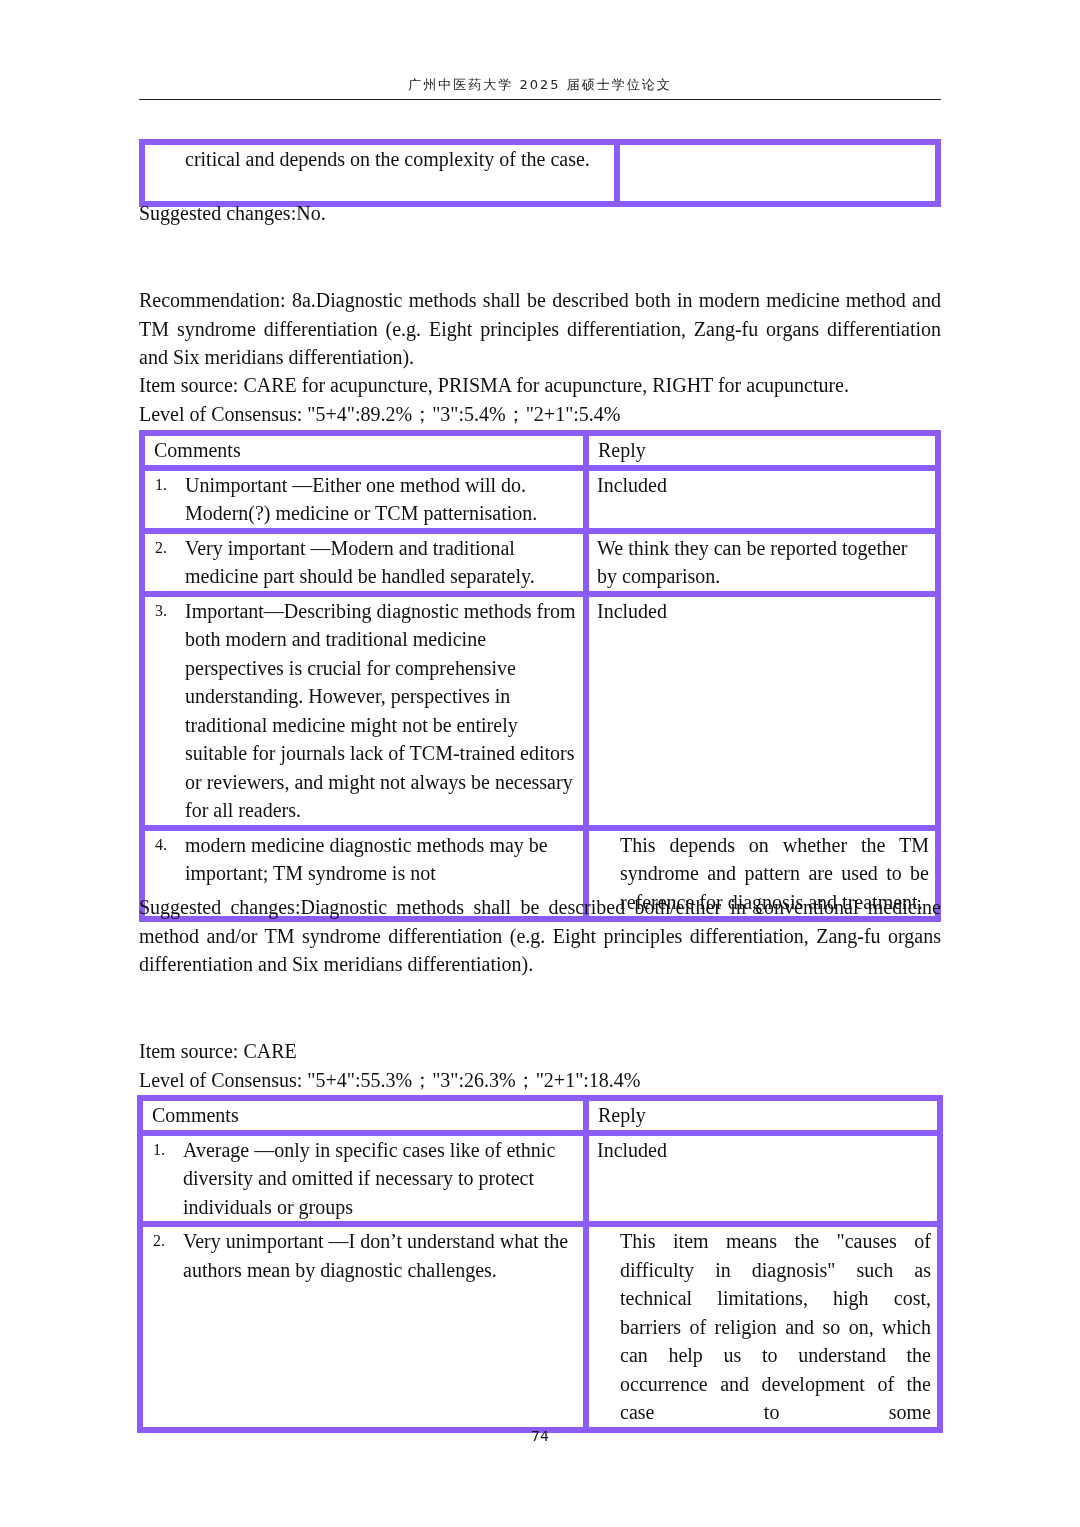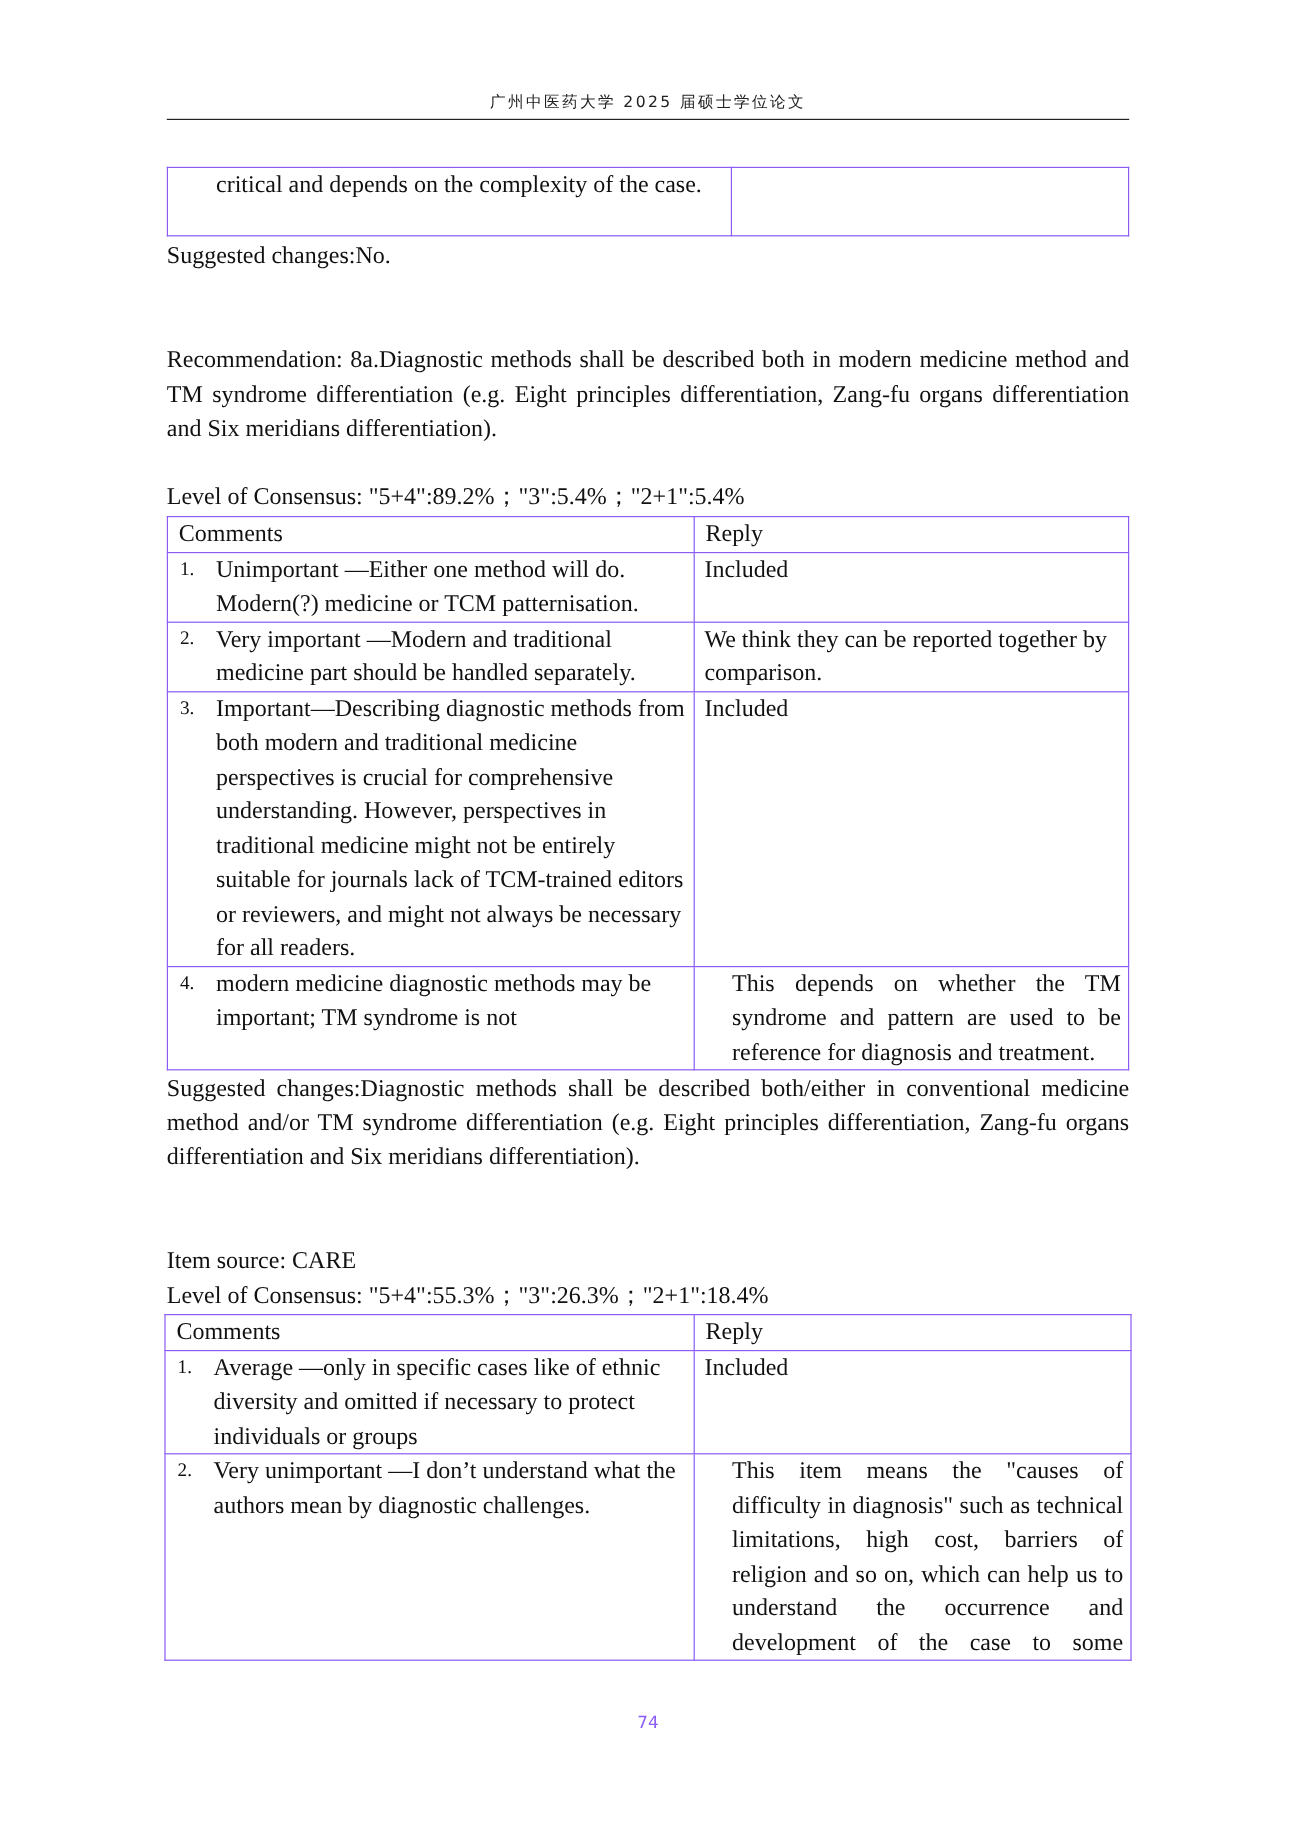--- a/index.html
+++ b/index.html
@@ -6,30 +6,30 @@
   body { width: 1080px; height: 1527px; position: relative; overflow: hidden; color: #111; }
   .page { position: absolute; left: 0; top: 0; width: 864px; height: 1527px; }
   .header { position: absolute; left: 139px; top: 76px; width: 802px; text-align: center;
     font-family: "DejaVu Sans", sans-serif; font-size: 13px; letter-spacing: 2px; color: #222; }
   .header-rule { position: absolute; left: 139px; top: 99px; width: 802px; height: 0; border-top: 1.5px solid #222; }
   .serif { font-family: "Liberation Serif", serif; font-size: 20px; line-height: 28.5px; }
   .block { position: absolute; left: 139px; width: 802px; }
   .justify { text-align: justify; }
   b { font-weight: normal; }
   table { border-collapse: collapse; width: 100%; table-layout: fixed; }
-  td { border: 1px solid #8b5cf6; vertical-align: top; padding: 0 6px 0 8px;
+  td { border: 6px solid #8b5cf6; vertical-align: top; padding: 0 6px 0 8px;
        font-family: "Liberation Serif", serif; font-size: 20px; line-height: 28.5px; }
   td.c1 { width: 423px; }
   td.hdr { padding-left: 9px; }
   .num { display: inline-block; width: 32px; font-size: 16px; vertical-align: top; padding-left: 2px; box-sizing: border-box; }
   .item { display: flex; }
   .item .txt { flex: 1; }
   .just { text-align: justify; text-align-last: left; padding-left: 31px; }
   .pagenum { position: absolute; left: 0; width: 1080px; top: 1428px; text-align: center;
-    font-family: "DejaVu Sans", sans-serif; font-size: 14px; color: #8b5cf6; }
+    font-family: "DejaVu Sans", sans-serif; font-size: 14px; color: #0f172a; }
 </style>
 </head>
 <body>
 
 <div class="page">
   <div class="header">广州中医药大学 2025 届硕士学位论文</div>
   <div class="header-rule"></div>
 
   <div class="block serif" style="top:139px;">
     <table>
@@ -41,20 +41,23 @@
     </tbody>
       </table>
   </div>
   <div class="block serif" style="top:199px;">
     <b>Suggested changes:</b><span>No.</span>
   </div>
 
 
   <div class="block serif justify" style="top:286px;">
     <b>Recommendation:</b><span> 8a.Diagnostic methods shall be described both in modern medicine method and TM syndrome differentiation (e.g. Eight principles differentiation, Zang-fu organs differentiation and Six meridians differentiation).</span>
+  </div>
+  <div class="block serif" style="top:371px;">
+    <b>Item source:</b><span> CARE for acupuncture, PRISMA for acupuncture, RIGHT for acupuncture.</span>
   </div>
   <div class="block serif" style="top:400px;">
     <b>Level of Consensus: "5+4":89.2%</b><span>；"3":5.4%；"2+1":5.4%</span>
   </div>
 
   <div class="block" style="top:430px;">
     <table>
       <tbody>
           <tr>
         <td class="c1 hdr">Comments</td>

